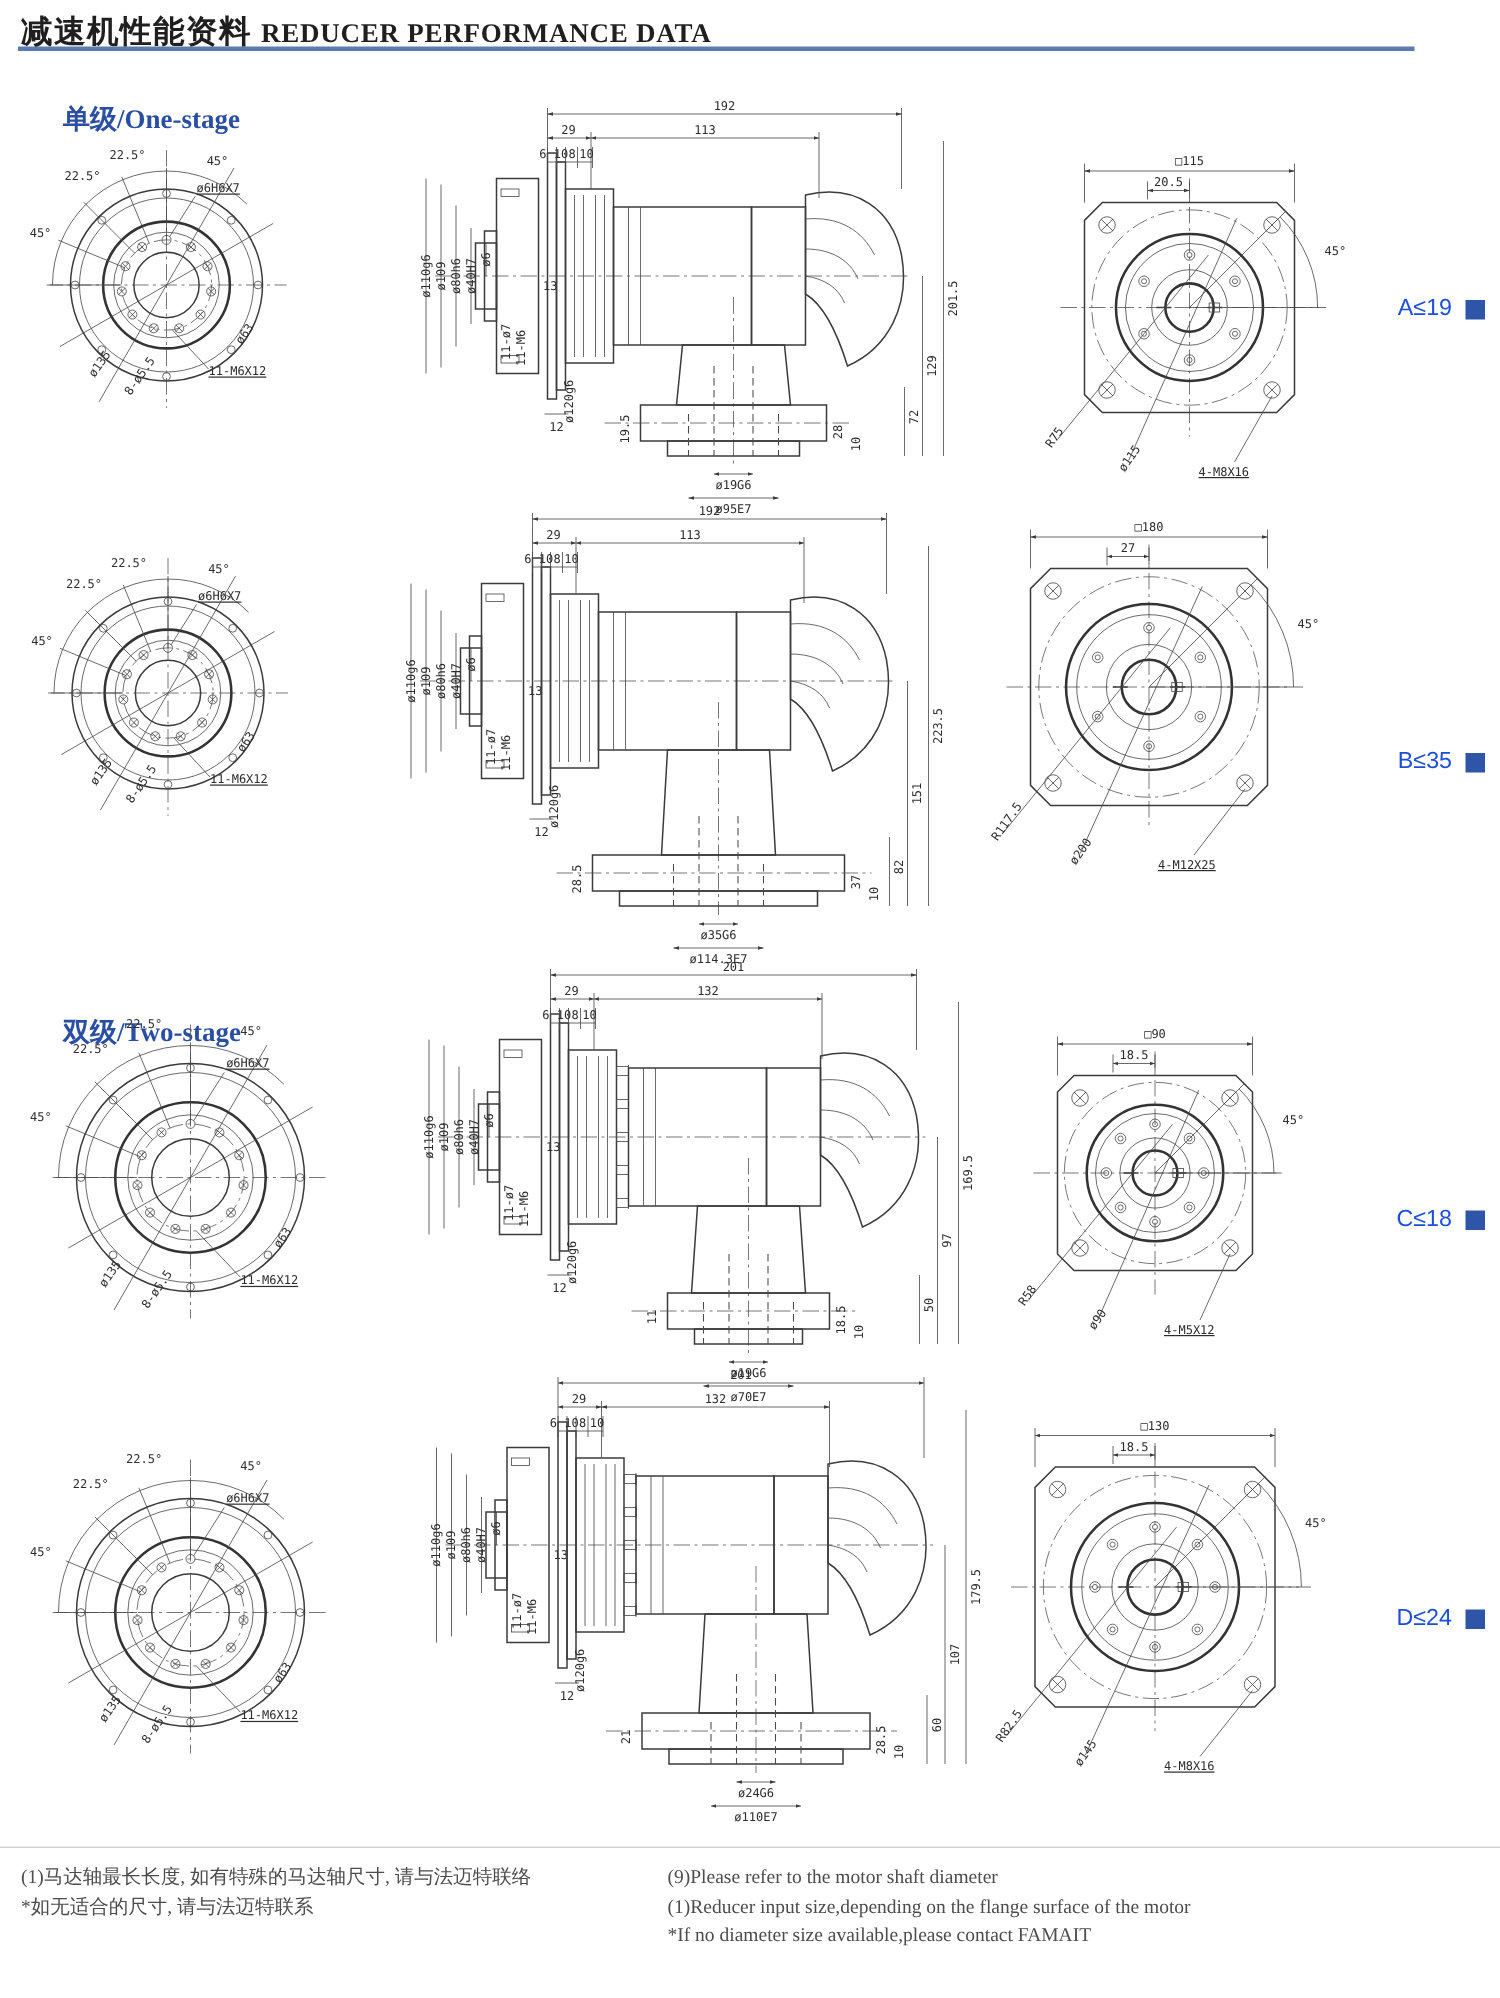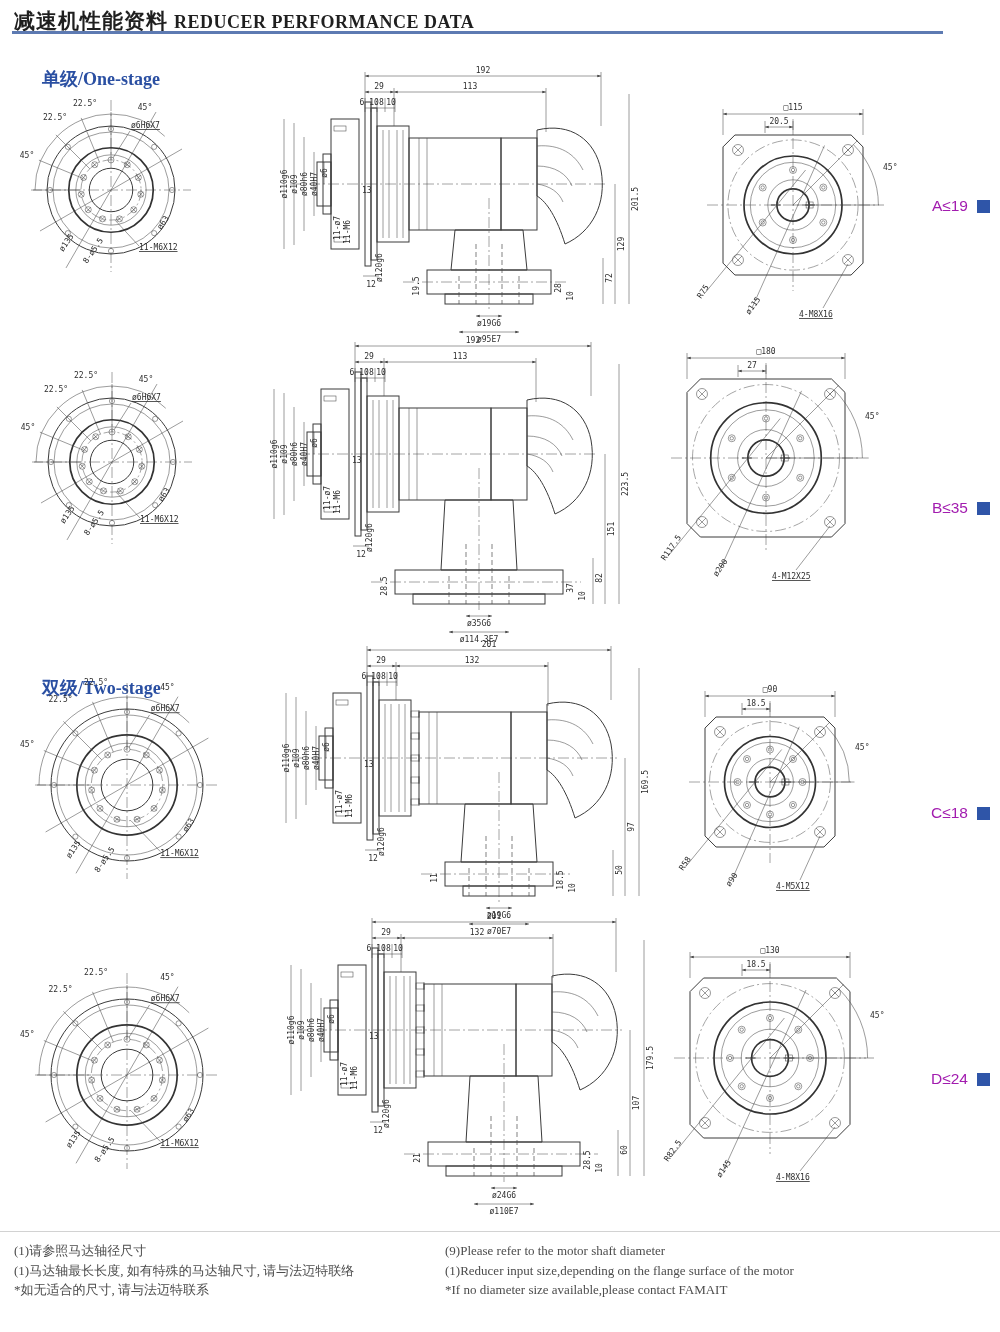--- a/index.html
+++ b/index.html
@@ -6,21 +6,21 @@
   body{width:1000px;height:1332px;position:relative;font-family:"Liberation Serif",serif;overflow:hidden;}
   .page{position:absolute;inset:0;background:#fff;padding-left:39px;}
   .title{position:absolute;left:14px;top:7px;white-space:nowrap;color:#1f1f1f;font-weight:bold;}
   .t-zh{font-size:21px;letter-spacing:1px;}
   .t-en{font-size:18px;letter-spacing:.5px;margin-left:6px;}
   .rule{position:absolute;left:12px;top:31px;width:931px;height:3px;background:#5d7ab2;}
   .section-heading{position:absolute;left:14px;color:#2a4fa2;font-weight:bold;font-size:18px;white-space:nowrap;margin-left:28px;}
   .s1{top:67px;}
   .s2{top:676px;}
   .size-label{position:absolute;left:860px;width:130px;display:flex;align-items:center;justify-content:flex-end;gap:9px;
-      font-family:"Liberation Sans",sans-serif;font-size:15.5px;color:#a21caf;}
+      font-family:"Liberation Sans",sans-serif;font-size:15.5px;color:#1d4ed8;}
   .size-label .sq{width:13px;height:13px;background:#2f55a8;display:inline-block;}
   .divider{position:absolute;top:1231px;left:0;width:1000px;height:1px;background:#d2d2d2;}
   .notes{position:absolute;top:1241px;font-size:13px;color:#4c4c4c;line-height:19.5px;}
   .notes.zh{left:14px;width:425px;}
   .notes.en{left:445px;width:545px;}
   svg#cad{position:absolute;left:0;top:0;}
   svg .ln{fill:none;stroke:#3b3b3b;stroke-width:1;}
   svg .bold{fill:none;stroke:#333;stroke-width:1.7;}
   svg .thin{fill:none;stroke:#4a4a4a;stroke-width:.55;}
   svg .cl{fill:none;stroke:#5a5a5a;stroke-width:.55;stroke-dasharray:11 3 2 3;}
@@ -920,21 +920,20 @@
     <span class="sq"></span>
   </div>
   <div class="size-label" style="top:1070px">
     <span>D≤24</span>
     <span class="sq"></span>
   </div>
 
   <div class="divider"></div>
 
   <div class="notes zh">
-    <div>(1)请参照马达轴径尺寸</div>
     <div>(1)马达轴最长长度, 如有特殊的马达轴尺寸, 请与法迈特联络</div>
     <div>*如无适合的尺寸, 请与法迈特联系</div>
   </div>
   <div class="notes en">
     <div>(9)Please refer to the motor shaft diameter</div>
     <div>(1)Reducer input size,depending on the flange surface of the motor</div>
     <div>*If no diameter size available,please contact FAMAIT</div>
   </div>
 </div>
 

